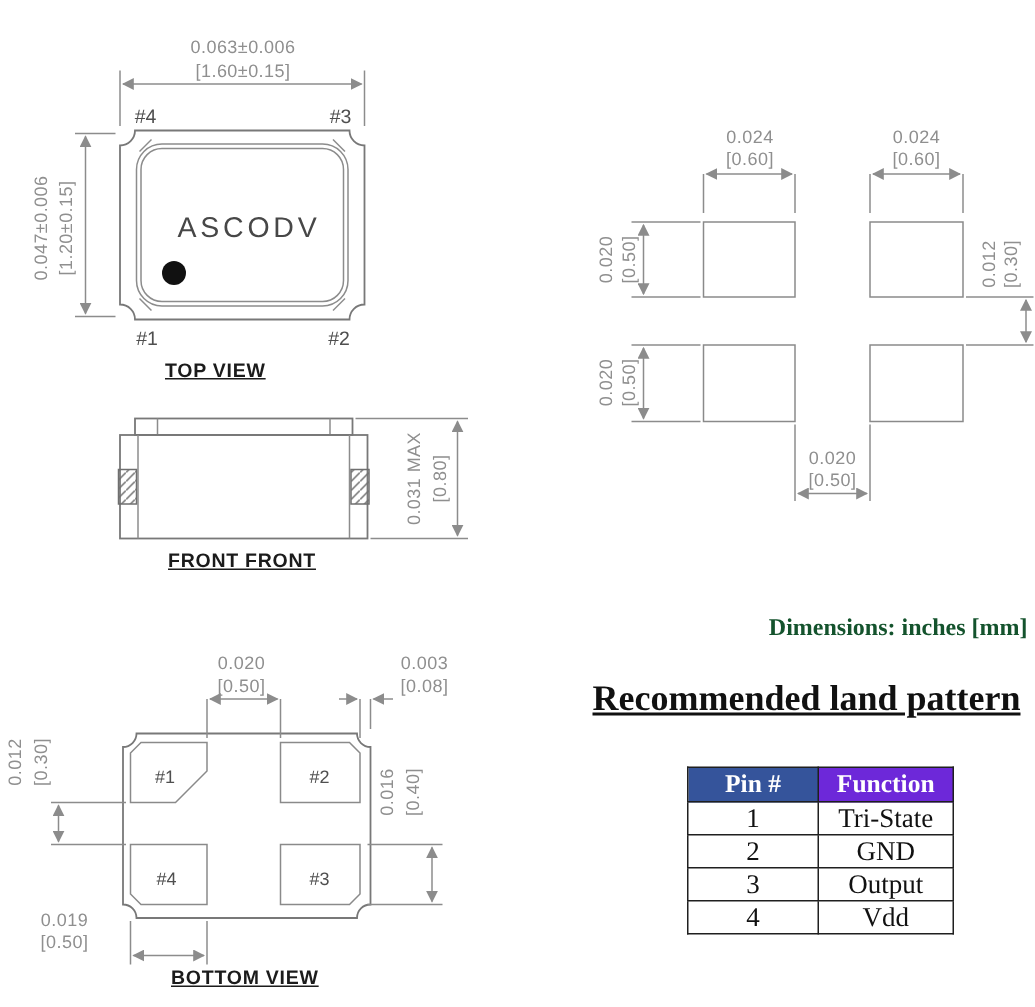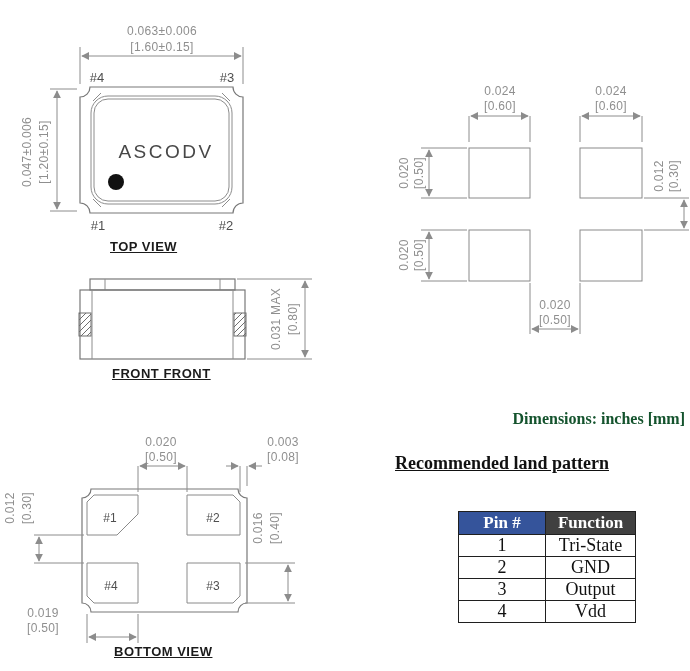--- a/index.html
+++ b/index.html
@@ -11,21 +11,21 @@
   .pin{fill:#4f4f4f;font-size:13px;}
   .mark{fill:#474747;font-size:19px;letter-spacing:2.5px;}
   .ln{stroke:#8c8c8c;stroke-width:1;fill:none;}
   .pk{stroke:#787878;stroke-width:1.2;fill:none;}
   .pad{stroke:#8a8a8a;stroke-width:1;fill:none;}
   .view-label{position:absolute;font-weight:bold;font-size:13px;color:#1b1b1b;
         text-align:left;text-decoration:underline;letter-spacing:.5px;}
   .dims-note{position:absolute;left:420px;top:410px;width:265px;text-align:right;
         font-family:"Liberation Serif",serif;font-weight:bold;font-size:16px;color:#14532d;}
   .heading{position:absolute;left:395px;top:453px;font-family:"Liberation Serif",serif;
-        font-weight:bold;font-size:18px;color:#111;text-decoration:underline;}
+        font-weight:bold;font-size:24px;color:#111;text-decoration:underline;}
   table.pintable{position:absolute;left:458px;top:511px;border-collapse:collapse;
         font-family:"Liberation Serif",serif;table-layout:fixed;}
   table.pintable td,table.pintable th{border:1.6px solid #1f1f1f;text-align:center;
         padding:0;height:20px;font-size:18px;color:#111;}
   table.pintable th{width:86px;height:22px;color:#fff;font-size:17px;}
   table.pintable th+th{width:89px;}
 </style>
 </head>
 <body>
 
@@ -178,21 +178,21 @@
     <line class="ln" x1="185" y1="203" x2="185" y2="254"></line>
   </svg>
 
   <div class="dims-note">Dimensions: inches [mm]</div>
   <div class="heading">Recommended land pattern</div>
 
   <table class="pintable">
     <thead>
       <tr>
         <th style="background: rgb(53, 84, 155);">Pin #</th>
-        <th style="background: #404040;">Function</th>
+        <th style="background: #6d28d9;">Function</th>
       </tr>
     </thead>
     <tbody>
       <tr>
         <td>1</td>
         <td>Tri-State</td>
       </tr>
       <tr>
         <td>2</td>
         <td>GND</td>

